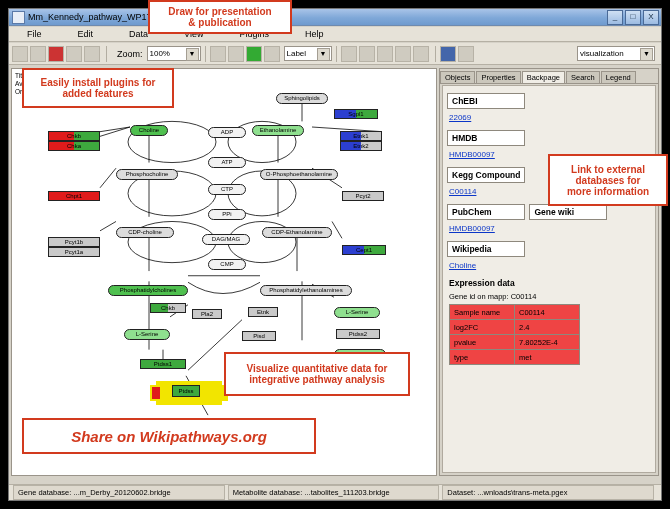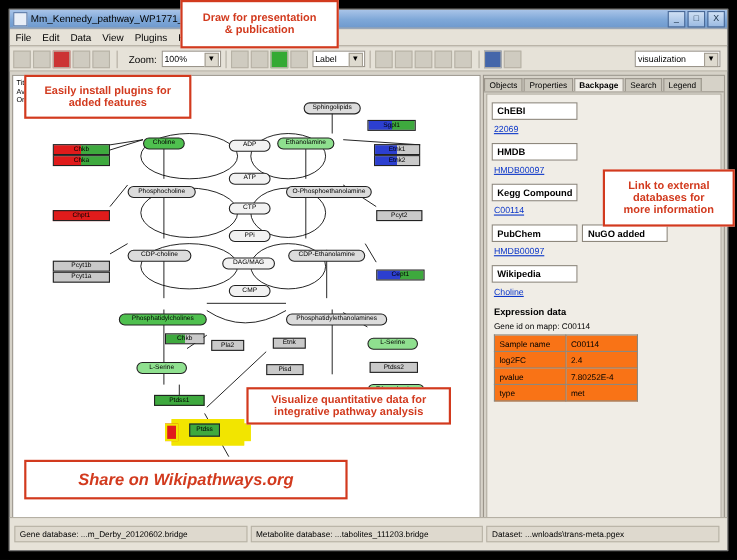--- a/index.html
+++ b/index.html
@@ -12,21 +12,21 @@
     border-bottom:1px solid #6f8aae;display:flex;align-items:center;box-sizing:border-box;}
   .titlebar .tb-icon{width:11px;height:11px;margin:0 3px 0 3px;background:#e8eef7;border:1px solid #5b7aa8;}
   .titlebar .tb-title{font-size:9px;color:#000;white-space:nowrap;overflow:hidden;flex:1;}
   .tb-buttons{display:flex;margin-right:2px;}
   .tb-btn{width:14px;height:13px;margin-left:2px;border:1px solid #4a6a97;background:linear-gradient(to bottom,#cfe0f3,#9cbbe2);
     font-size:8px;line-height:11px;text-align:center;color:#12283f;}
 
   
   .menubar{position:absolute;left:0;top:18px;width:100%;height:15px;background:#e6e2d8;border-bottom:1px solid #b5b0a4;
     display:flex;align-items:center;box-sizing:border-box;}
-  .menubar .mi{font-size:9px;color:#000;padding:0 5px;}
+  .menubar .mi{font-size:9px;color:#000;padding:0 18px;}
 
   
   .toolbar{position:absolute;left:0;top:34px;width:100%;height:22px;background:#e6e2d8;border-bottom:1px solid #b5b0a4;
     display:flex;align-items:center;box-sizing:border-box;padding-left:3px;}
   .tbtn{width:16px;height:16px;margin-right:2px;background:#dedacf;border:1px solid #b7b2a6;box-sizing:border-box;}
   .tbtn.red{background:#c33;}
   .tbtn.green{background:#3a3;}
   .tbtn.blue{background:#46a;}
   .tbtn.gray{background:#cfcbc0;}
   .sep{width:1px;height:16px;background:#b2ada1;margin:0 4px;}
@@ -64,48 +64,48 @@
 
   svg.wires{position:absolute;left:0;top:0;width:100%;height:100%;}
 
   
   .hl{position:absolute;border:2px solid #f2e500;background:#f2e500;}
 
   
   .sb-tabs{position:absolute;left:0;top:0;right:0;height:14px;display:flex;align-items:flex-end;
     border-bottom:1px solid #9a948a;background:#d6d2c8;}
   .sb-tab{font-size:7.5px;padding:1px 4px;margin-right:1px;border:1px solid #9a948a;border-bottom:none;background:#cbc7bc;}
-  .sb-tab.active{background:#f0ede6;font-weight:bold;}
+  .sb-tab.active{background:#f0ede6;font-weight:normal;}
   .sb-body{position:absolute;left:2px;top:16px;right:2px;bottom:2px;background:#f0ede6;border:1px solid #b0aa9f;
     overflow:hidden;padding:3px 4px;box-sizing:border-box;}
   .sb-head{background:#fff;border:1px solid #8e887d;font-size:8.5px;font-weight:bold;padding:2px 4px;margin:4px 0 2px 0;
     display:inline-block;min-width:78px;box-sizing:border-box;}
   .sb-link{font-size:8px;color:#0b36c8;text-decoration:underline;margin:2px 0 4px 2px;display:block;}
   .sb-text{font-size:8px;margin:2px 0 4px 2px;}
   .sb-sec{font-size:8.5px;font-weight:bold;margin:8px 0 4px 2px;}
   .sb-small{font-size:7.5px;margin:2px 0 3px 2px;}
   table.exprs{border-collapse:collapse;margin-left:2px;}
-  table.exprs td{border:1px solid #8e887d;background:#f97316;font-size:7.5px;padding:1px 4px;height:12px;}
+  table.exprs td{border:1px solid #8e887d;background:#ef4444;font-size:7.5px;padding:1px 4px;height:12px;}
   table.exprs td.k{width:56px;}
   table.exprs td.v{width:56px;}
 
   
-  .statusbar{position:absolute;left:0;bottom:0;width:100%;height:30px;background:#e6e2d8;border-top:1px solid #b5b0a4;
+  .statusbar{position:absolute;left:0;bottom:0;width:100%;height:16px;background:#e6e2d8;border-top:1px solid #b5b0a4;
     display:flex;align-items:center;box-sizing:border-box;padding:0 4px;}
   .status-cell{font-size:7.5px;border:1px solid #b7b2a6;background:#ded9ce;padding:2px 4px;margin-right:3px;
     white-space:nowrap;overflow:hidden;}
 
   
   .callout{position:absolute;background:#fff;border:2px solid #d23a1e;color:#d23a1e;font-weight:bold;
     text-align:center;display:flex;align-items:center;justify-content:center;padding:3px 6px;box-sizing:border-box;
     line-height:11px;}
-  .c1{left:164px;top:0px;width:144px;height:44px;font-size:10px;text-align:center;}
+  .c1{left:148px;top:0px;width:144px;height:34px;font-size:10px;text-align:center;}
   .c2{left:22px;top:68px;width:152px;height:40px;font-size:10px;}
   .c3{left:548px;top:118px;width:120px;height:52px;font-size:10px;}
-  .c4{left:224px;top:352px;width:186px;height:34px;font-size:10px;}
+  .c4{left:224px;top:352px;width:186px;height:44px;font-size:10px;}
   .c5{left:22px;top:418px;width:294px;height:36px;font-size:15px;font-style:italic;}
 </style>
 </head>
 <body>
 
 <div id="app">
 
   <div class="titlebar">
     <div class="tb-icon"></div>
     <div class="tb-title">Mm_Kennedy_pathway_WP1771_45176.gpml - PathVisio</div>
@@ -261,21 +261,21 @@
         <a class="sb-link" href="#">22069</a>
 
         <div class="sb-head">HMDB</div>
         <a class="sb-link" href="#">HMDB00097</a>
 
         <div class="sb-head">Kegg Compound</div>
         <a class="sb-link" href="#">C00114</a>
 
         <div class="sb-head">PubChem</div>
 
-        <div class="sb-head">NuGO added</div>
+        <div class="sb-head">Gene wiki</div>
         <a class="sb-link" href="#">HMDB00097</a>
 
         <div class="sb-head">Wikipedia</div>
         <a class="sb-link" href="#">Choline</a>
 
         <div class="sb-sec">Expression data</div>
         <div class="sb-small">Gene id on mapp: C00114</div>
 
         <table class="exprs">
           <tbody>

